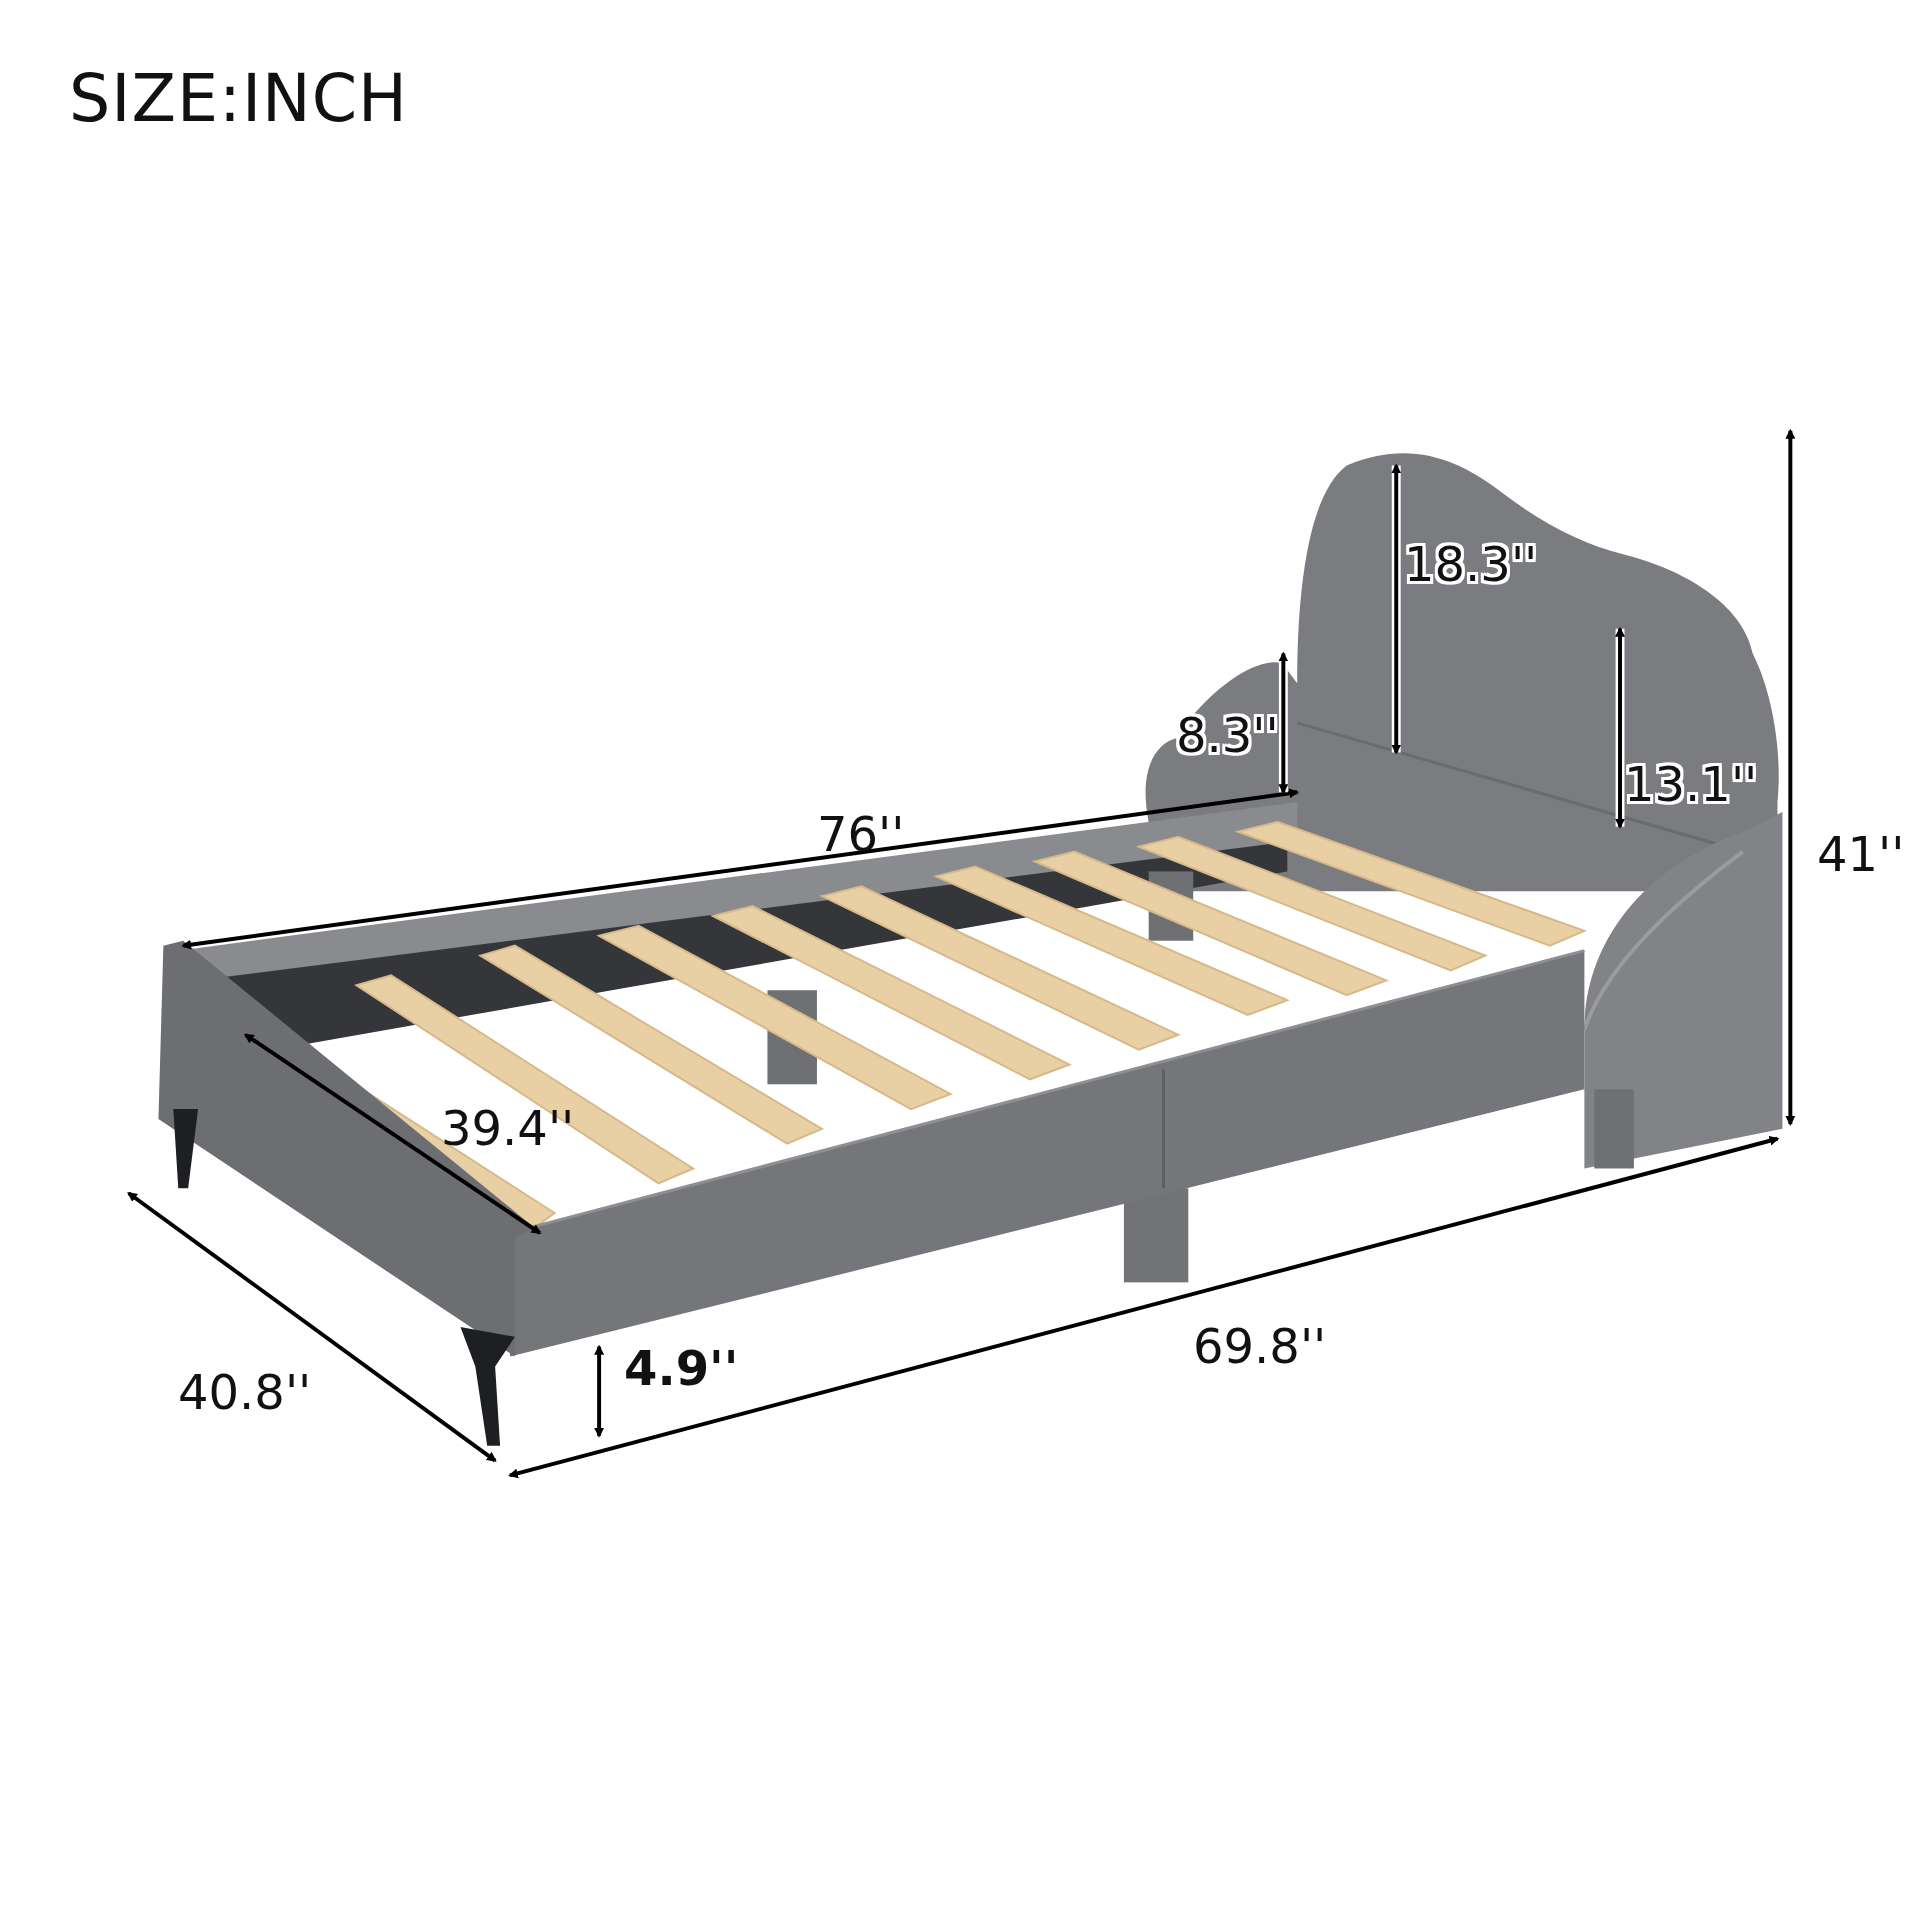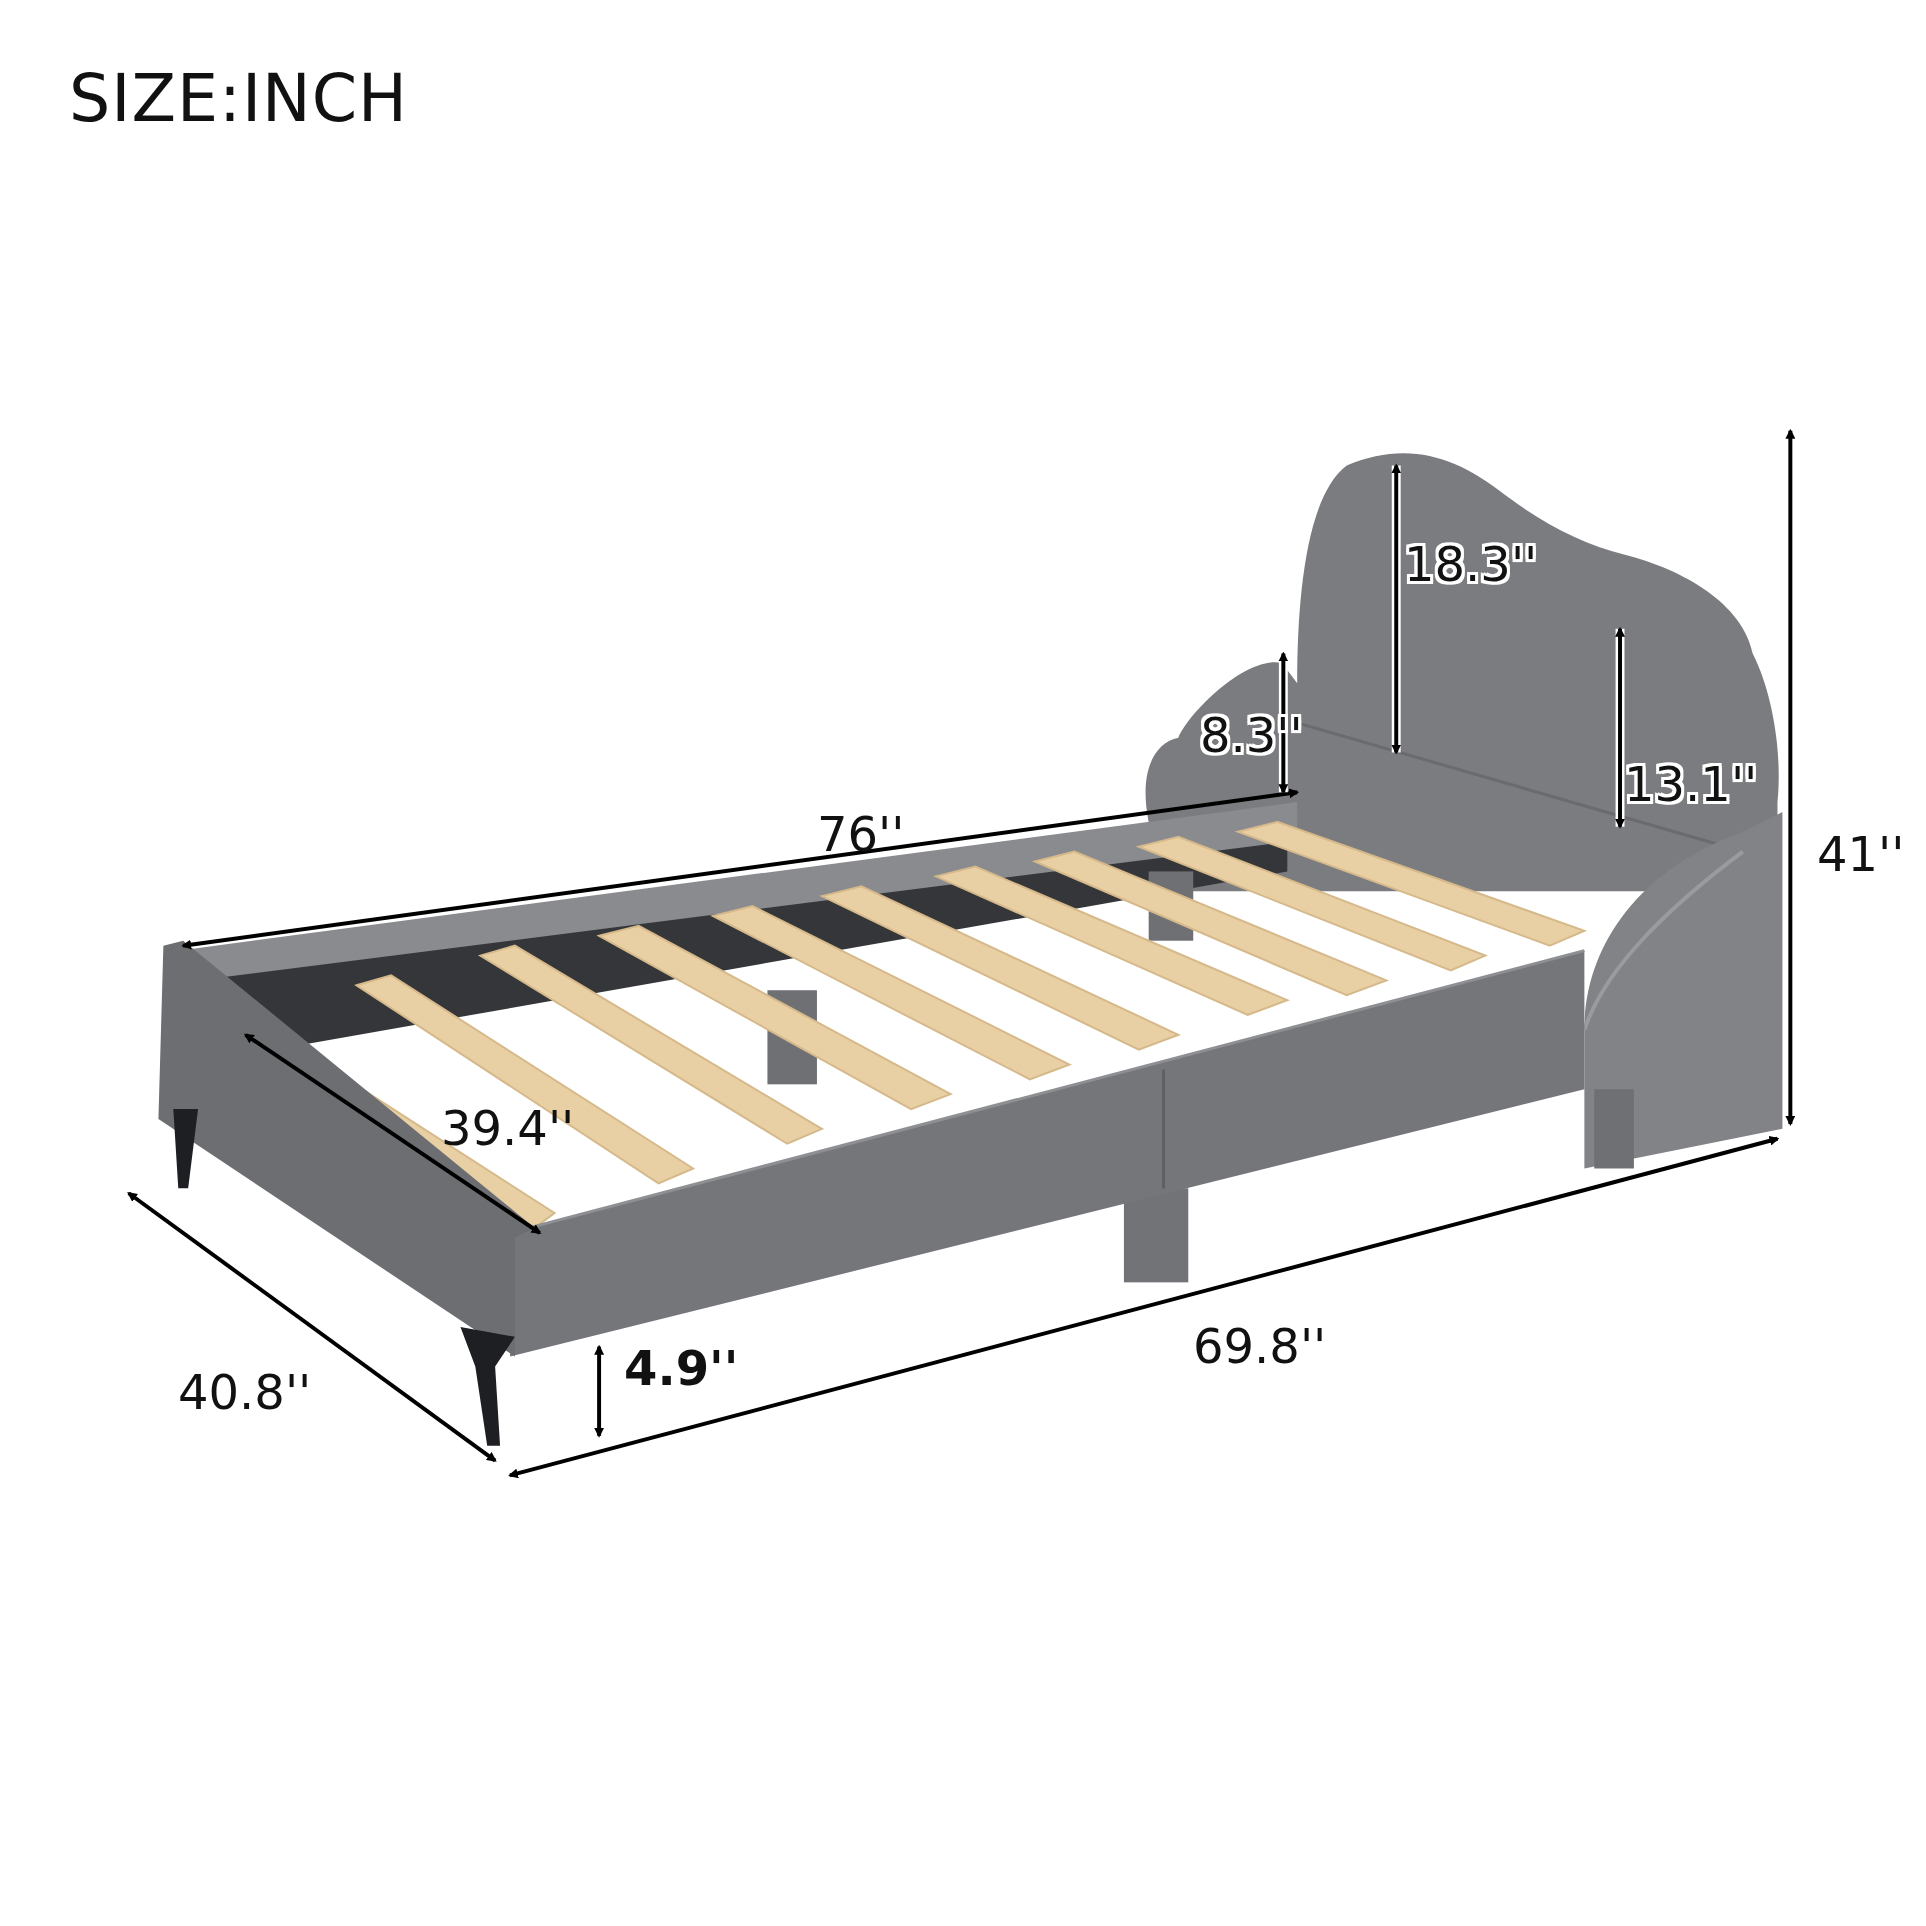--- a/index.html
+++ b/index.html
@@ -94,15 +94,15 @@
   </g>
 </svg>
 
 <div class="label" style="left:817px; top:810px;">76''</div>
 <div class="label" style="left:441px; top:1104px;">39.4''</div>
 <div class="label" style="left:178px; top:1368px;">40.8''</div>
 <div class="label" style="left:624px; top:1344px;font-weight:bold;">4.9''</div>
 <div class="label" style="left:1193px; top:1322px;">69.8''</div>
 <div class="label" style="left:1817px; top:830px;">41''</div>
 <div class="label outlined" style="left:1404px; top:540px;">18.3''</div>
-<div class="label outlined" style="left:1176px; top:711px;margin-left:24px;">8.3''</div>
+<div class="label outlined" style="left:1176px; top:711px;">8.3''</div>
 <div class="label outlined" style="left:1624px; top:760px;">13.1''</div>
 
 
 </body></html>

